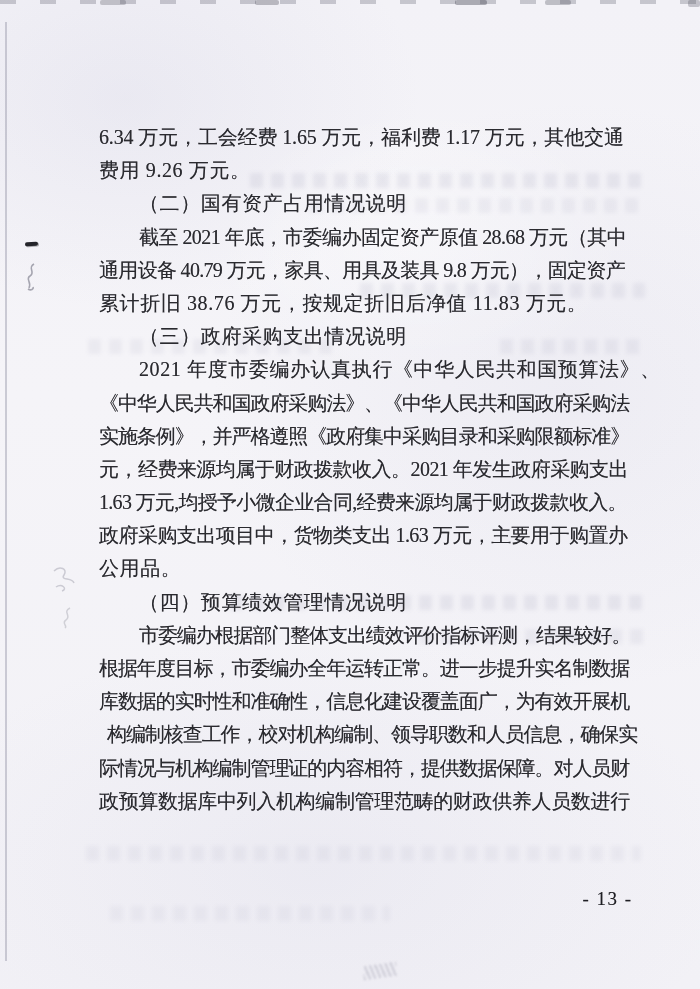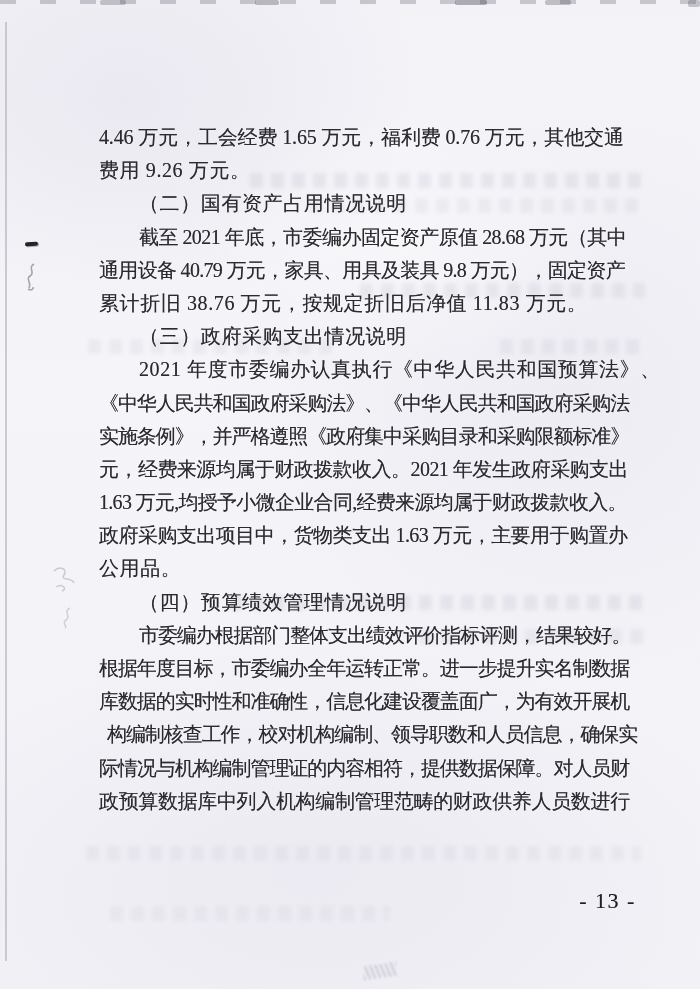--- a/index.html
+++ b/index.html
@@ -36,21 +36,21 @@
     height:33.2px;line-height:33.2px;
     font-size:20px;
     color:#2a2a2f;
     white-space:nowrap;
     text-shadow:0 0 0.5px rgba(42,42,47,0.55);
   }
   .line span{letter-spacing:0.6px;}
   .line.indent{padding-left:40px;}
   .pagenum{
     position:absolute;left:560px;top:888px;width:95px;
-    text-align:center;font-size:22px;letter-spacing:1.5px;color:#1f1f24;
+    text-align:center;font-size:19px;letter-spacing:1.5px;color:#1f1f24;
     text-shadow:0 0 0.5px rgba(31,31,36,0.5);
   }
   
   .ghost{
     position:absolute;height:15px;
     background:repeating-linear-gradient(90deg, rgba(110,110,145,1) 0 13px, transparent 13px 21px);
     filter:blur(2px);
   }
   
   .ink-dash{
@@ -94,21 +94,21 @@
   </svg>
   <svg class="squiggle" style="left:48px;top:563px;" width="32" height="32" viewBox="0 0 32 32">
     <path d="M6 8 C12 2 20 6 16 12 C12 18 24 14 26 20 M8 24 C14 20 20 26 14 28" fill="none" stroke="#9a9aa6" stroke-width="1.5" opacity="0.45"></path>
   </svg>
   <svg class="squiggle" style="left:56px;top:606px;" width="24" height="24" viewBox="0 0 24 24">
     <path d="M14 2 C6 6 16 10 10 14 C5 17 12 20 9 22" fill="none" stroke="#9a9aa6" stroke-width="1.5" opacity="0.4"></path>
   </svg>
   <div class="speckle"></div>
 
   <div class="textblock">
-      <div class="line justify"><span style="letter-spacing: -0.140625px;">4.46 万元，工会经费 1.65 万元，福利费 0.76 万元，其他交通</span></div>
+      <div class="line justify"><span style="letter-spacing: -0.140625px;">6.34 万元，工会经费 1.65 万元，福利费 1.17 万元，其他交通</span></div>
       <div class="line"><span>费用 9.26 万元。</span></div>
       <div class="line indent"><span>（二）国有资产占用情况说明</span></div>
       <div class="line indent justify"><span style="letter-spacing: -0.539773px;">截至 2021 年底，市委编办固定资产原值 28.68 万元（其中</span></div>
       <div class="line justify"><span style="letter-spacing: -0.685714px;">通用设备 40.79 万元，家具、用具及装具 9.8 万元），固定资产</span></div>
       <div class="line"><span>累计折旧 38.76 万元，按规定折旧后净值 11.83 万元。</span></div>
       <div class="line indent"><span>（三）政府采购支出情况说明</span></div>
       <div class="line indent"><span>2021 年度市委编办认真执行《中华人民共和国预算法》、</span></div>
       <div class="line justify"><span style="letter-spacing: -1.06473px;">《中华人民共和国政府采购法》、《中华人民共和国政府采购法</span></div>
       <div class="line justify"><span style="letter-spacing: -1.06473px;">实施条例》，并严格遵照《政府集中采购目录和采购限额标准》</span></div>
       <div class="line justify"><span style="letter-spacing: -0.533333px;">元，经费来源均属于财政拨款收入。2021 年发生政府采购支出</span></div>

